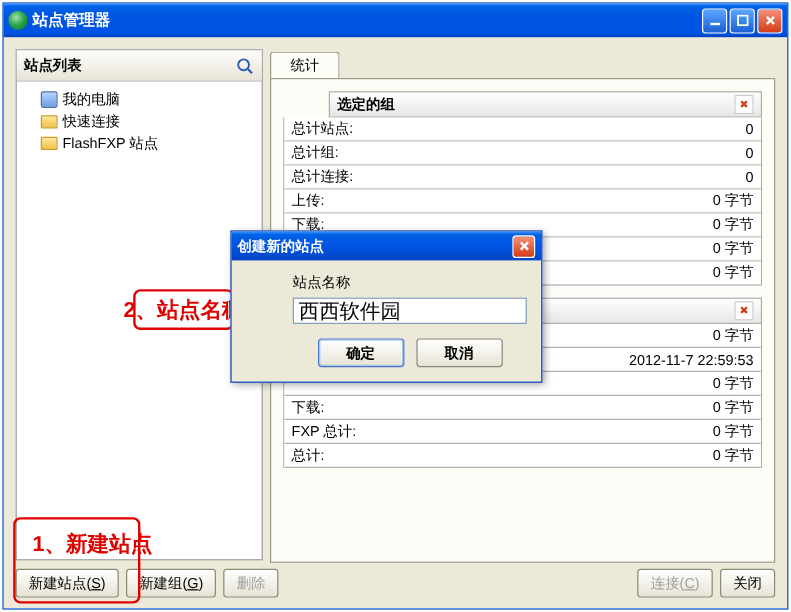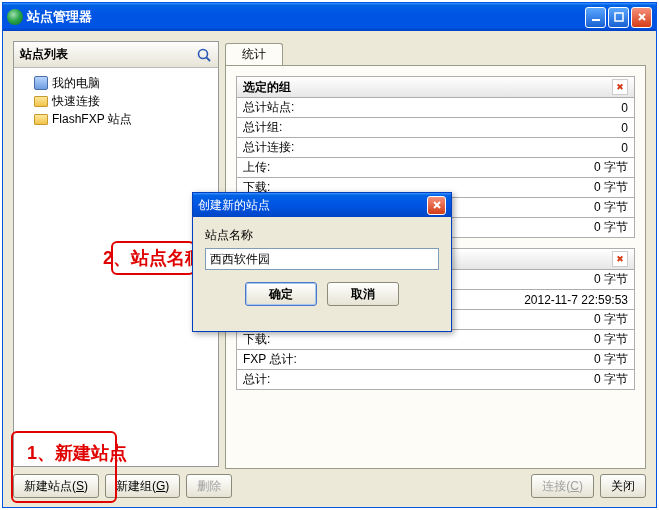--- a/index.html
+++ b/index.html
@@ -23,21 +23,21 @@
 .tree { padding: 6px 6px; }
 .titem { display: flex; align-items: center; height: 18px; padding-left: 14px; gap: 4px; }
 .ticon-pc { width: 14px; height: 14px; background: linear-gradient(to bottom, #b7d5ff, #6e9de0); border: 1px solid #4a6da8; border-radius: 2px; }
 .ticon-folder { width: 14px; height: 11px; background: linear-gradient(to bottom, #ffe79c, #f0c24a); border: 1px solid #c89a2a; border-radius: 1px; }
 
 .rightpane { position: absolute; top: 10px; left: 222px; right: 10px; bottom: 40px; }
 .tabs { height: 24px; display: flex; align-items: flex-end; }
 .tab { height: 22px; padding: 0 16px; border: 1px solid #9b9b8a; border-bottom: none; background: #fdfcf7; border-radius: 3px 3px 0 0; display: flex; align-items: center; position: relative; z-index: 2; }
 .tabpanel { border: 1px solid #9b9b8a; background: #fdfcf7; height: calc(100% - 22px); padding: 10px; position: relative; }
 
-.groupheader { height: 22px; border: 1px solid #adadad; display: flex; align-items: center; background: linear-gradient(to bottom, #fff, #e6e6e6); padding: 0 6px; }
+.groupheader { height: 22px; border: 1px solid #adadad; display: flex; align-items: center; background: linear-gradient(to bottom, #fff, #e6e6e6); padding: 0 6px; margin-left: 38px; }
 .groupheader span { flex: 1; font-weight: bold; }
 .del-icon { width: 16px; height: 16px; border: 1px solid #ccc; background: #fff; display: flex; align-items: center; justify-content: center; }
 .del-icon::after { content: "✖"; color: #d43c17; font-size: 9px; }
 
 .rows { border-left: 1px solid #adadad; border-right: 1px solid #adadad; }
 .row { height: 20px; display: flex; align-items: center; border-bottom: 1px solid #adadad; background: #fff; padding: 0 6px; }
 .row .lbl { flex: 1; }
 .row .val { text-align: right; }
 
 .btns { position: absolute; left: 10px; right: 10px; bottom: 8px; height: 26px; display: flex; gap: 6px; align-items: center; }
@@ -48,26 +48,26 @@
 .annot { position: absolute; border: 2px solid #e00000; border-radius: 6px; background: transparent; pointer-events: none; }
 .annot .lbl { position: absolute; color: #e00000; font-weight: bold; font-size: 18px; white-space: nowrap; }
 .ann1 { left: 8px; bottom: 4px; width: 106px; height: 72px; }
 .ann1 .lbl { top: 8px; left: 14px; }
 .ann2 { left: 108px; top: 210px; width: 84px; height: 34px; display:flex; align-items:center; justify-content:center; }
 .ann2 .lbl { position: static; }
 .ann2::after { content:""; position:absolute; right:-14px; top:50%; transform:translateY(-50%); border:8px solid transparent; border-left-color:#e00000; }
 .ann2 .inner::after { content:""; position:absolute; right:-11px; top:50%; transform:translateY(-50%); border:7px solid transparent; border-left-color:#ece9d8; }
 
 .dialog { position: absolute; left: 192px; top: 192px; width: 260px; border: 1px solid #0040c0; background: #ece9d8; box-shadow: 2px 2px 6px rgba(0,0,0,0.35); }
-.dialog .dtitle { height: 24px; background: linear-gradient(to bottom, #3a93ff 0%, #0062e5 10%, #0054e3 50%, #0046c6 100%); color:#fff; display:flex; align-items:center; padding:0 5px; font-weight:normal; }
+.dialog .dtitle { height: 24px; background: linear-gradient(to bottom, #3a93ff 0%, #0062e5 10%, #0054e3 50%, #0046c6 100%); color:#fff; display:flex; align-items:center; padding:0 5px; font-weight:bold; }
 .dialog .dtitle span { flex:1; }
 .dialog .dtitle .dclose { width:19px; height:19px; background: linear-gradient(to bottom, #f59079, #d43c17); border:1px solid #fff; border-radius:3px; display:flex; align-items:center; justify-content:center; font-size:12px; }
-.dialog .dbody { padding: 10px 12px 25px 12px; }
+.dialog .dbody { padding: 10px 12px 12px 12px; margin-left: 39px; }
 .dialog .dlabel { margin-bottom: 4px; }
-.dialog input[type=text] { width: 100%; height: 22px; border: 1px solid #7f9db9; padding: 0 4px; font-size: 12px; background:#fff; }
+.dialog input[type=text] { width: 100%; height: 22px; border: 1px solid #7f9db9; padding: 0 4px; font-size: 17px; background:#fff; }
 .dialog .dbtns { margin-top: 12px; display:flex; gap:10px; justify-content:center; }
 .dialog .dbtns .btn { width: 72px; justify-content:center;font-weight:bold; }
 .dialog .dbtns .btn.ok { border-color:#4a78c8; box-shadow: 0 0 0 1px #a8c4f0 inset; }
 
 u { text-decoration: underline; }
 </style>
 </head>
 <body>
 
 <div class="window">

